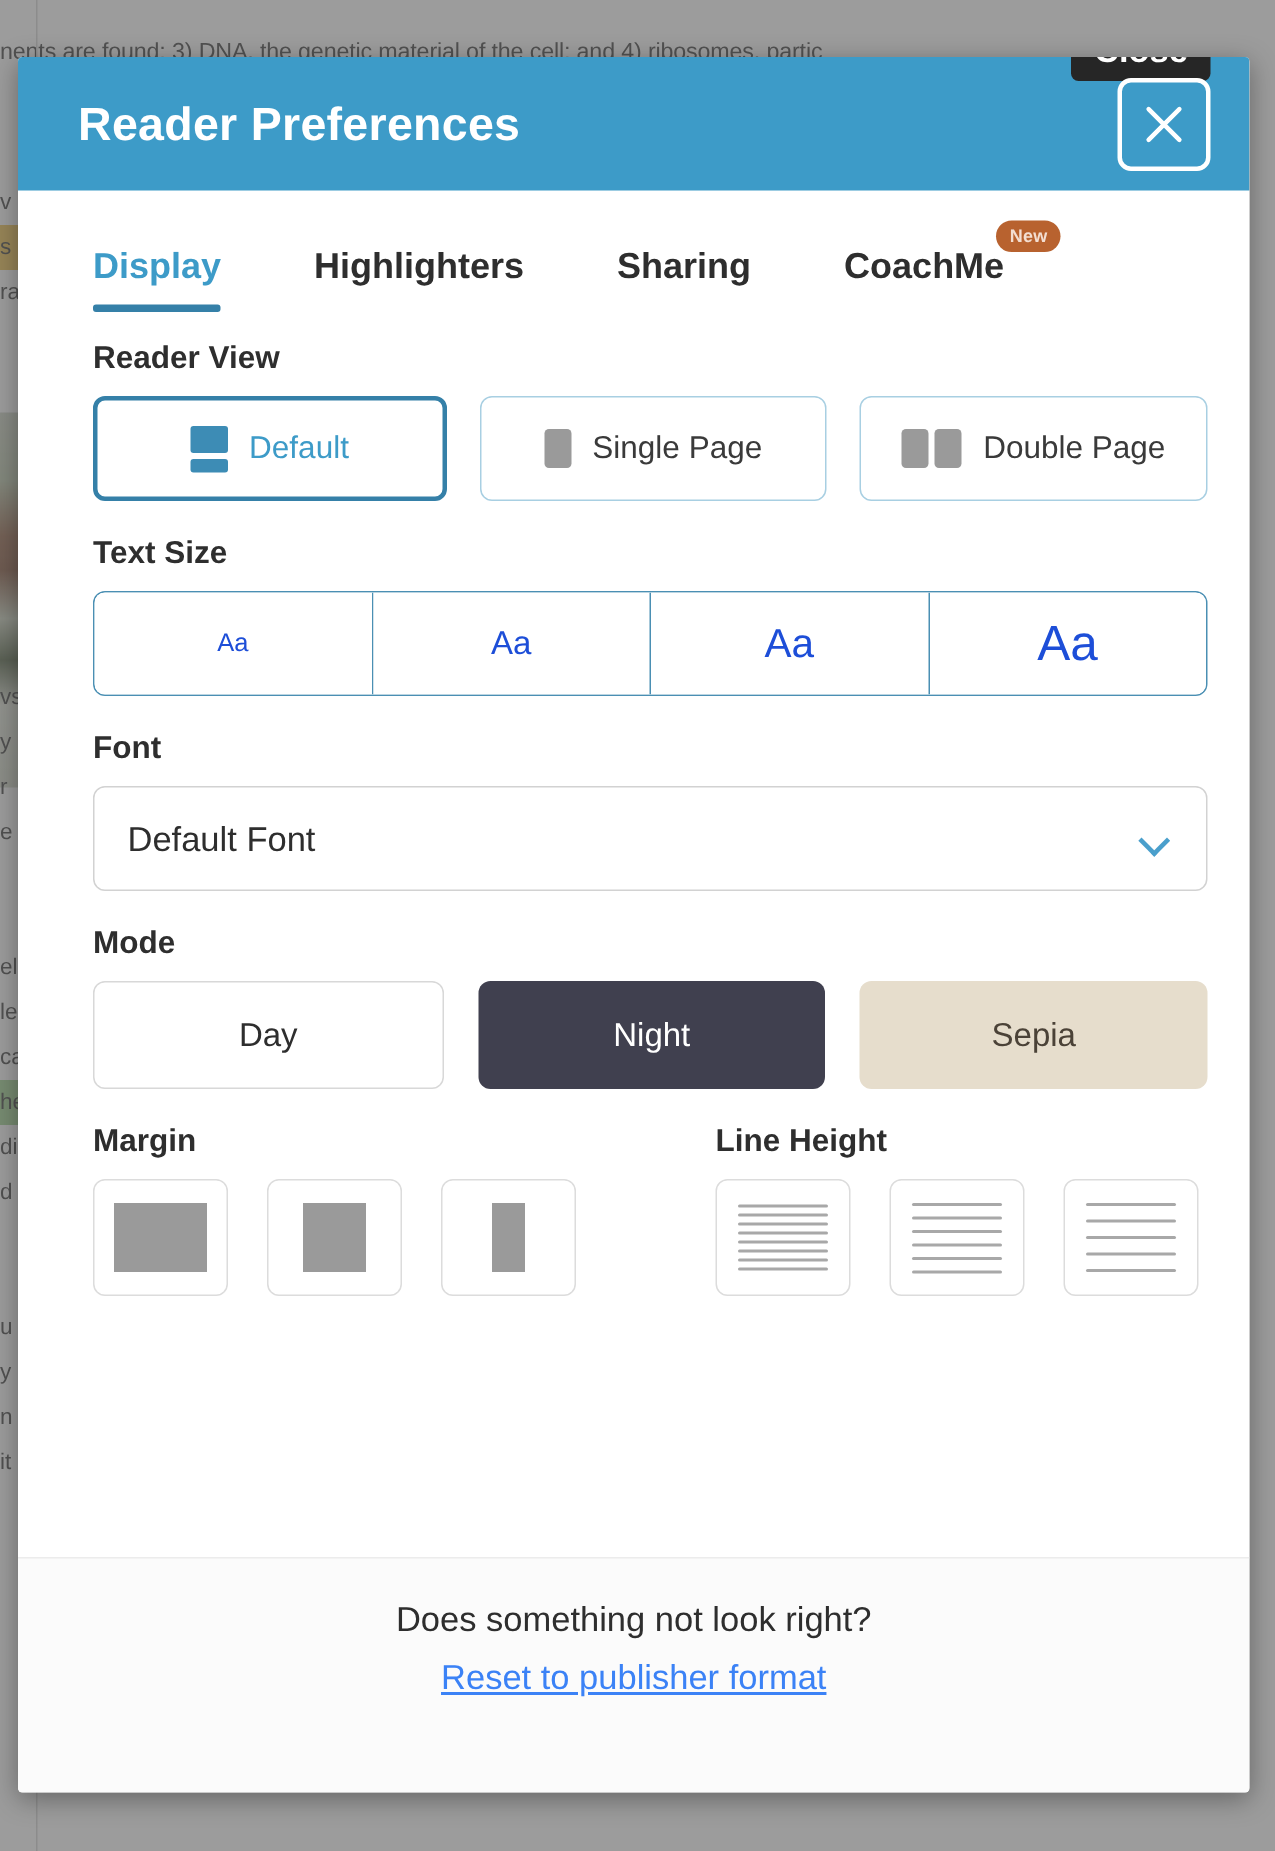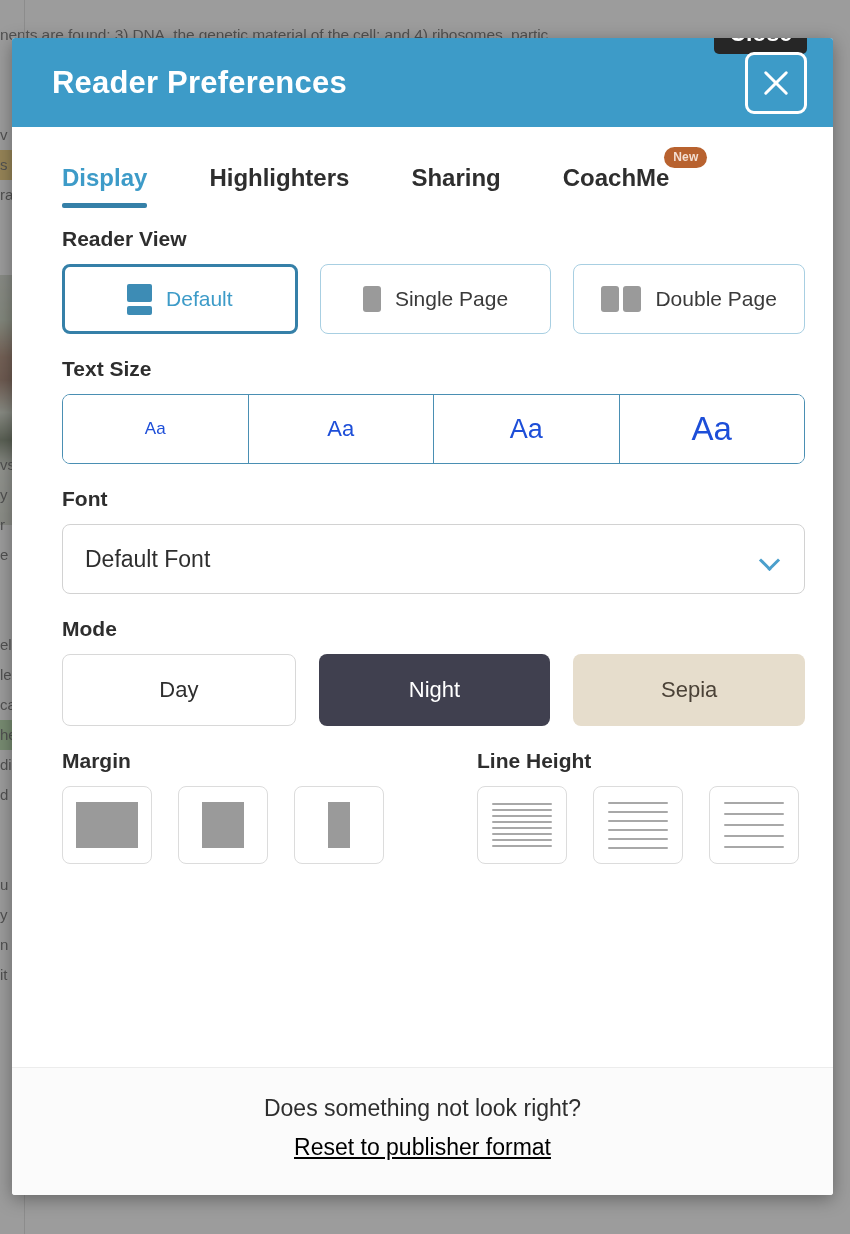--- a/index.html
+++ b/index.html
@@ -334,30 +334,30 @@
   .lh-loose i  { margin-bottom: 9px; }
   .lh-lines i:last-child { margin-bottom: 0; }
 
   
   .modal-footer {
     flex: 0 0 auto;
     border-top: 1px solid #ececec;
     background: #fbfbfb;
     padding: 27px 0 0;
     text-align: center;
-    height: 128px;
+    height: 157px;
   }
   .footer-q {
     font-size: 23px;
     color: #2e2e2e;
     margin-bottom: 12px;
   }
   .footer-link {
     font-size: 23px;
-    color: #000000;
+    color: #3b82f6;
     text-decoration: underline;
     cursor: pointer;
     display: inline-block;
   }
 </style>
 </head>
 <body>
 
 <div id="screen">
 

